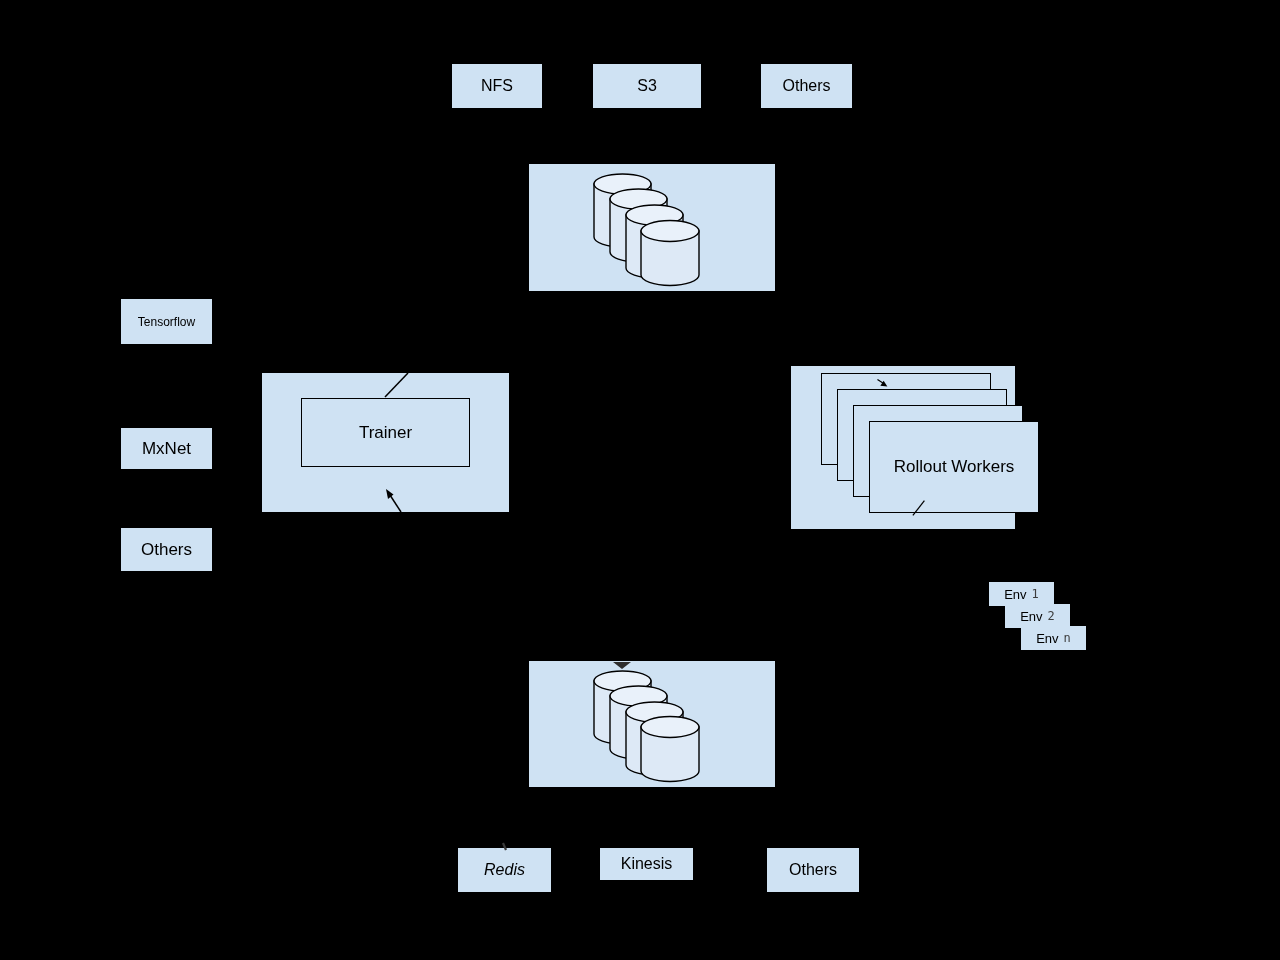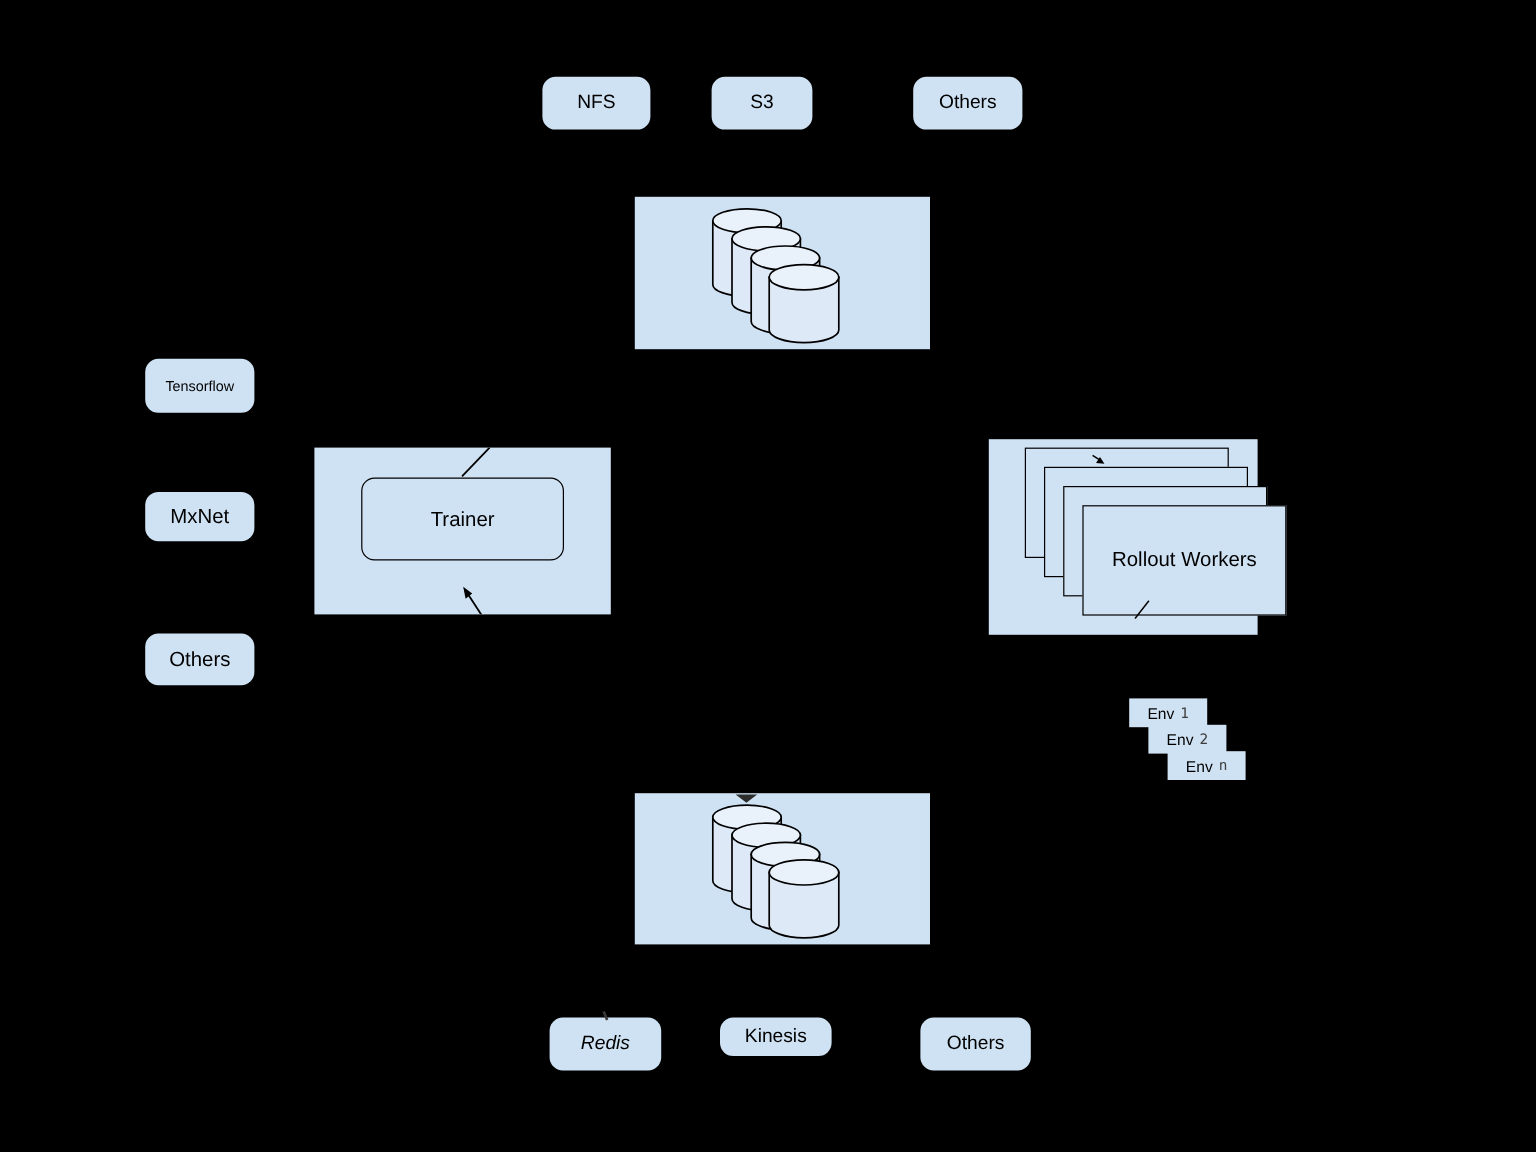--- a/index.html
+++ b/index.html
@@ -12,32 +12,32 @@
     --muted-text:#3d3d3d;
   }
   html,body{margin:0;padding:0;background:var(--background);}
   .canvas{
     position:relative;width:1280px;height:960px;background:var(--background);
     overflow:hidden;font-family:"Liberation Sans",sans-serif;color:var(--text);
   }
   .box{
     position:absolute;background:var(--box-fill);
     display:flex;align-items:center;justify-content:center;
-    box-sizing:border-box;line-height:1;border-radius:11px;
+    box-sizing:border-box;line-height:1;
   }
   .lbl16{font-size:16px;}
   .lbl17{font-size:17px;}
   .lbl12{font-size:12px;}
   .bordered{border:1.4px solid var(--border);}
   .panel{position:absolute;background:var(--box-fill);box-sizing:border-box;}
   .overlay{position:absolute;left:0;top:0;width:100%;height:100%;pointer-events:none;}
   .env{
     position:absolute;background:var(--box-fill);width:65px;height:24px;
     display:flex;align-items:center;justify-content:center;gap:5px;
-    font-size:13px;box-sizing:border-box;
+    font-size:13px;box-sizing:border-box;margin-left:48px;
   }
   .env .idx{
     font-family:"DejaVu Sans Mono",monospace;font-size:12px;color:var(--muted-text);
   }
   svg{display:block;}
   .shape-stroke{stroke:var(--border);stroke-width:1.4;}
   .cyl-body{fill:var(--cylinder-body);}
   .cyl-top{fill:var(--cylinder-top);}
   .connector{stroke:var(--border);stroke-width:1.5;fill:none;}
   .arrowhead{fill:var(--border);stroke:none;}
@@ -48,21 +48,21 @@
   }
 </style>
 </head>
 <body>
 
 <div class="canvas">
 
   <div class="box lbl16" style="left:452px;top:64px;width:90px;height:44px;">
     <span>NFS</span>
   </div>
-  <div class="box lbl16" style="left:593px;top:64px;width:84px;height:44px;">
+  <div class="box lbl16" style="left:593px;top:64px;width:108px;height:44px;">
     <span>S3</span>
   </div>
   <div class="box lbl16" style="left:761px;top:64px;width:91px;height:44px;">
     <span>Others</span>
   </div>
 
   <div class="panel" style="left:529px;top:164px;width:246px;height:127px;">
     <svg class="overlay" viewBox="0 0 246 127">
       <g>
         <path class="cyl-body shape-stroke" d="M65,20 V73 A28.5,10 0 0 0 122,73 V20 Z"></path>
@@ -79,39 +79,39 @@
       <g>
         <path class="cyl-body shape-stroke" d="M112,67 V111 A29,10.5 0 0 0 170,111 V67 Z"></path>
         <ellipse class="cyl-top shape-stroke" cx="141" cy="67" rx="29" ry="10.5"></ellipse>
       </g>
     </svg>
   </div>
 
   <div class="box lbl12" style="left:121px;top:299px;width:91px;height:45px;">
     <span>Tensorflow</span>
   </div>
-  <div class="box lbl17" style="left:121px;top:410px;width:91px;height:41px;">
+  <div class="box lbl17" style="left:121px;top:428px;width:91px;height:41px;">
     <span>MxNet</span>
   </div>
   <div class="box lbl17" style="left:121px;top:528px;width:91px;height:43px;">
     <span>Others</span>
   </div>
 
   <div class="panel" style="left:262px;top:373px;width:247px;height:139px;">
     <div class="box bordered lbl17" style="left:39px;top:25px;width:169px;height:69px;">
       <span>Trainer</span>
     </div>
     <svg class="overlay" viewBox="0 0 247 139">
       <line class="connector" x1="123" y1="24" x2="146" y2="0"></line>
       <line class="connector" x1="139" y1="139" x2="126" y2="119"></line>
       <polygon class="arrowhead" points="124,116 131.5,121.5 126,126"></polygon>
     </svg>
   </div>
 
-  <div class="panel" style="left:824px;top:366px;width:224px;height:163px;">
+  <div class="panel" style="left:791px;top:366px;width:224px;height:163px;">
     <div class="stackrect" style="left:30px;top:7px;"></div>
     <div class="stackrect" style="left:46px;top:23px;"></div>
     <div class="stackrect" style="left:62px;top:39px;"></div>
     <div class="stackrect lbl17" style="left:78px;top:55px;font-size:17px;">
       <span>Rollout Workers</span>
     </div>
     <svg class="overlay" viewBox="0 0 272 163">
       <line class="connector" x1="105" y1="-1" x2="113" y2="4"></line>
       <polygon class="arrowhead" points="117,7.5 108.5,6.5 112.5,0.5"></polygon>
       <line class="connector" x1="162" y1="146" x2="148" y2="164"></line>

